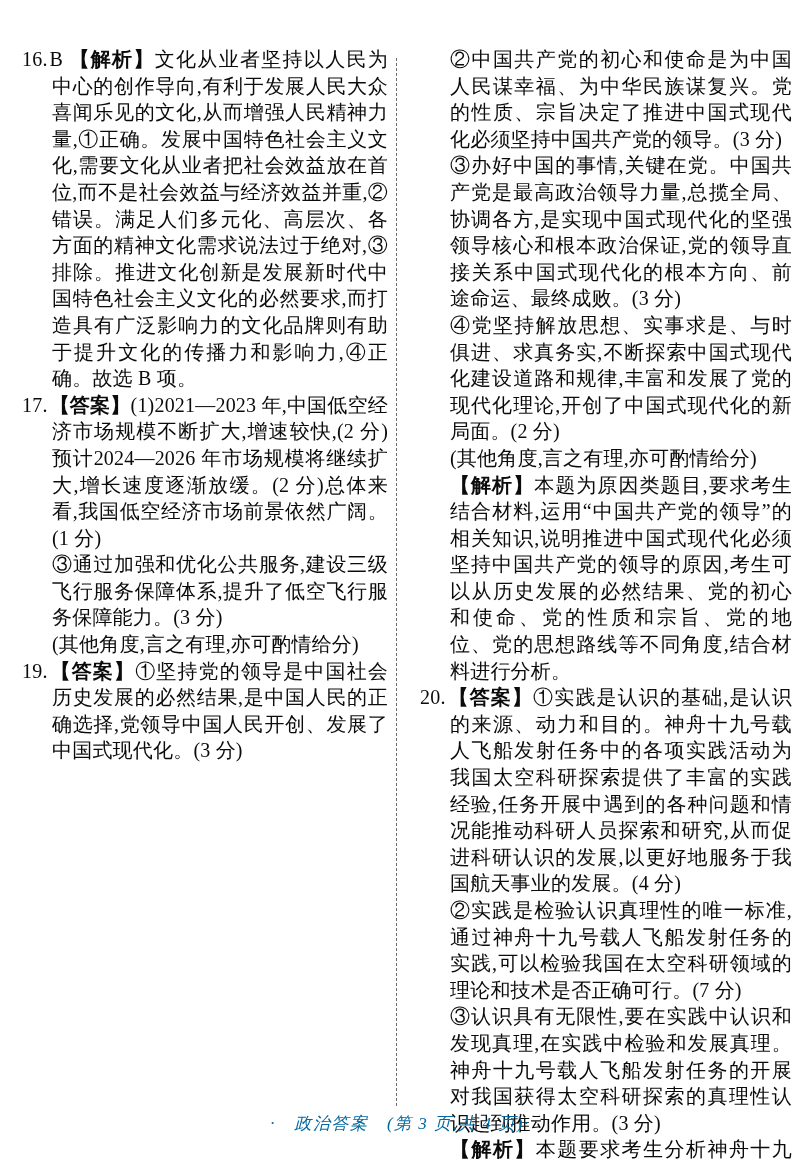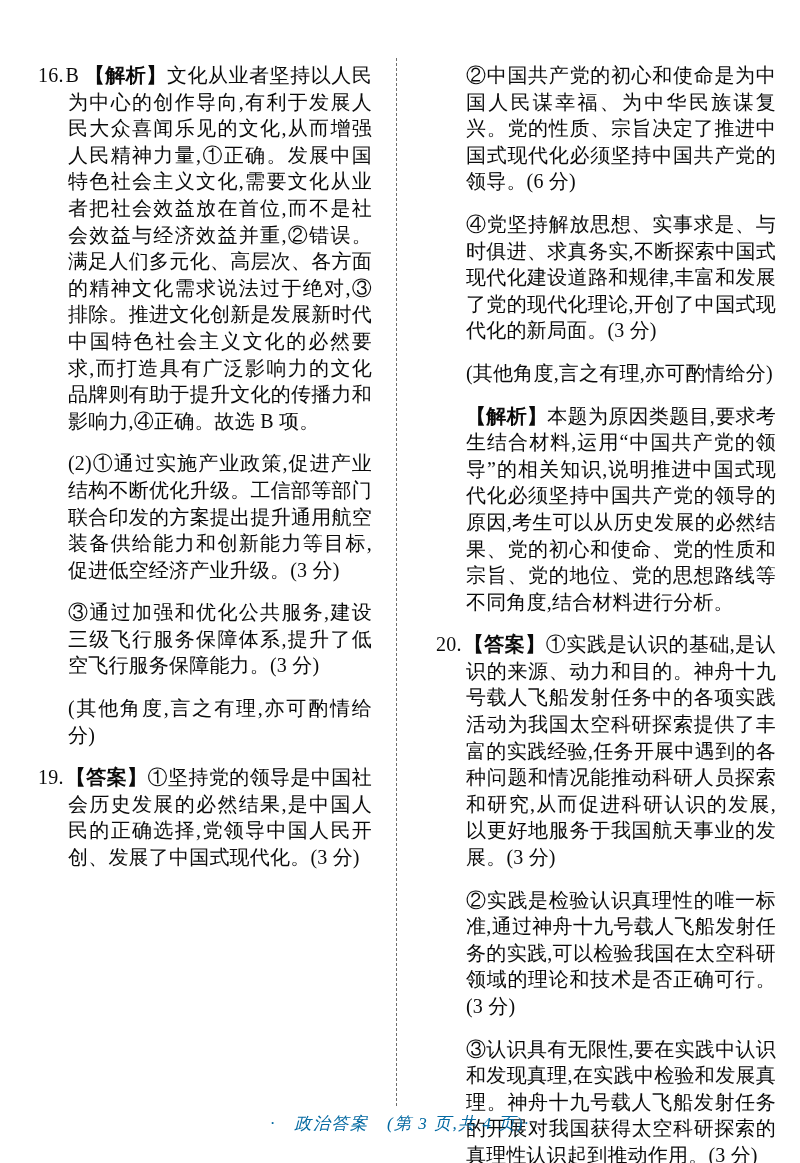--- a/index.html
+++ b/index.html
@@ -16,21 +16,21 @@
     position: absolute;
     top: 46px;
     font-size: 20px;
     line-height: 26.6px;
     text-align: justify;
     text-justify: inter-character;
     letter-spacing: 0.2px;
   }
   .column.left  { left: 22px;  width: 366px; }
   .column.right { left: 420px; width: 372px; }
-  .column p { margin: 16px; padding-left: 30px; text-align: justify; }
+  .column p { margin: 0; padding-left: 30px; text-align: justify; }
   p.numbered { text-indent: -30px; }
   .num { padding-right: 2px; }
   .tag { font-weight: 700; }
   .divider {
     position: absolute;
     left: 396px;
     top: 58px;
     height: 1048px;
     width: 0;
     border-left: 1px dashed #6e6e6e;
@@ -47,34 +47,35 @@
     color: #0369a1;
   }
 </style>
 </head>
 <body>
 
 <div class="page">
 
   <div class="column left">
     <p class="numbered"><span class="num">16.</span><span class="pre">B </span><span class="tag">【解析】</span><span class="txt">文化从业者坚持以人民为中心的创作导向,有利于发展人民大众喜闻乐见的文化,从而增强人民精神力量,①正确。发展中国特色社会主义文化,需要文化从业者把社会效益放在首位,而不是社会效益与经济效益并重,②错误。满足人们多元化、高层次、各方面的精神文化需求说法过于绝对,③排除。推进文化创新是发展新时代中国特色社会主义文化的必然要求,而打造具有广泛影响力的文化品牌则有助于提升文化的传播力和影响力,④正确。故选 B 项。</span></p>
-    <p><span class="txt">(2)①通过实施产业政策,促进产业结构不断优化升级。工信部等部门联合印发的方案提出提升通用航空装备供给能力和创新能力等目标,促进低空经济产业升级。(3 分)</span></p>
+    <p class="numbered"><span class="num">17.</span><span class="tag">【答案】</span><span class="txt">(1)2021—2023 年,中国低空经济市场规模不断扩大,增速较快,(2 分)预计2024—2026 年市场规模将继续扩大,增长速度逐渐放缓。(2 分)总体来看,我国低空经济市场前景依然广阔。(1 分)</span></p>
     <p><span class="txt">③通过加强和优化公共服务,建设三级飞行服务保障体系,提升了低空飞行服务保障能力。(3 分)</span></p>
     <p><span class="txt">(其他角度,言之有理,亦可酌情给分)</span></p>
     <p class="numbered"><span class="num">19.</span><span class="tag">【答案】</span><span class="txt">①坚持党的领导是中国社会历史发展的必然结果,是中国人民的正确选择,党领导中国人民开创、发展了中国式现代化。(3 分)</span></p>
   </div>
 
   <div class="divider"></div>
 
   <div class="column right">
-    <p><span class="txt">②中国共产党的初心和使命是为中国人民谋幸福、为中华民族谋复兴。党的性质、宗旨决定了推进中国式现代化必须坚持中国共产党的领导。(6 分)</span></p>
-    <p><span class="txt">④党坚持解放思想、实事求是、与时俱进、求真务实,不断探索中国式现代化建设道路和规律,丰富和发展了党的现代化理论,开创了中国式现代化的新局面。(3 分)</span></p>
+    <p><span class="txt">②中国共产党的初心和使命是为中国人民谋幸福、为中华民族谋复兴。党的性质、宗旨决定了推进中国式现代化必须坚持中国共产党的领导。(3 分)</span></p>
+    <p><span class="txt">③办好中国的事情,关键在党。中国共产党是最高政治领导力量,总揽全局、协调各方,是实现中国式现代化的坚强领导核心和根本政治保证,党的领导直接关系中国式现代化的根本方向、前途命运、最终成败。(3 分)</span></p>
+    <p><span class="txt">④党坚持解放思想、实事求是、与时俱进、求真务实,不断探索中国式现代化建设道路和规律,丰富和发展了党的现代化理论,开创了中国式现代化的新局面。(2 分)</span></p>
     <p><span class="txt">(其他角度,言之有理,亦可酌情给分)</span></p>
     <p><span class="tag">【解析】</span><span class="txt">本题为原因类题目,要求考生结合材料,运用“中国共产党的领导”的相关知识,说明推进中国式现代化必须坚持中国共产党的领导的原因,考生可以从历史发展的必然结果、党的初心和使命、党的性质和宗旨、党的地位、党的思想路线等不同角度,结合材料进行分析。</span></p>
-    <p class="numbered"><span class="num">20.</span><span class="tag">【答案】</span><span class="txt">①实践是认识的基础,是认识的来源、动力和目的。神舟十九号载人飞船发射任务中的各项实践活动为我国太空科研探索提供了丰富的实践经验,任务开展中遇到的各种问题和情况能推动科研人员探索和研究,从而促进科研认识的发展,以更好地服务于我国航天事业的发展。(3 分)</span></p>
-    <p><span class="txt">②实践是检验认识真理性的唯一标准,通过神舟十九号载人飞船发射任务的实践,可以检验我国在太空科研领域的理论和技术是否正确可行。(3 分)</span></p>
+    <p class="numbered"><span class="num">20.</span><span class="tag">【答案】</span><span class="txt">①实践是认识的基础,是认识的来源、动力和目的。神舟十九号载人飞船发射任务中的各项实践活动为我国太空科研探索提供了丰富的实践经验,任务开展中遇到的各种问题和情况能推动科研人员探索和研究,从而促进科研认识的发展,以更好地服务于我国航天事业的发展。(4 分)</span></p>
+    <p><span class="txt">②实践是检验认识真理性的唯一标准,通过神舟十九号载人飞船发射任务的实践,可以检验我国在太空科研领域的理论和技术是否正确可行。(7 分)</span></p>
     <p><span class="txt">③认识具有无限性,要在实践中认识和发现真理,在实践中检验和发展真理。神舟十九号载人飞船发射任务的开展对我国获得太空科研探索的真理性认识起到推动作用。(3 分)</span></p>
     <p><span class="tag">【解析】</span><span class="txt">本题要求考生分析神舟十九号载人飞船发射任务对我国太空科研探索的意</span></p>
   </div>
 
   <div class="footer">·　政治答案　(第 3 页,共 4 页)·</div>
 
 </div>
 
 </body></html>

